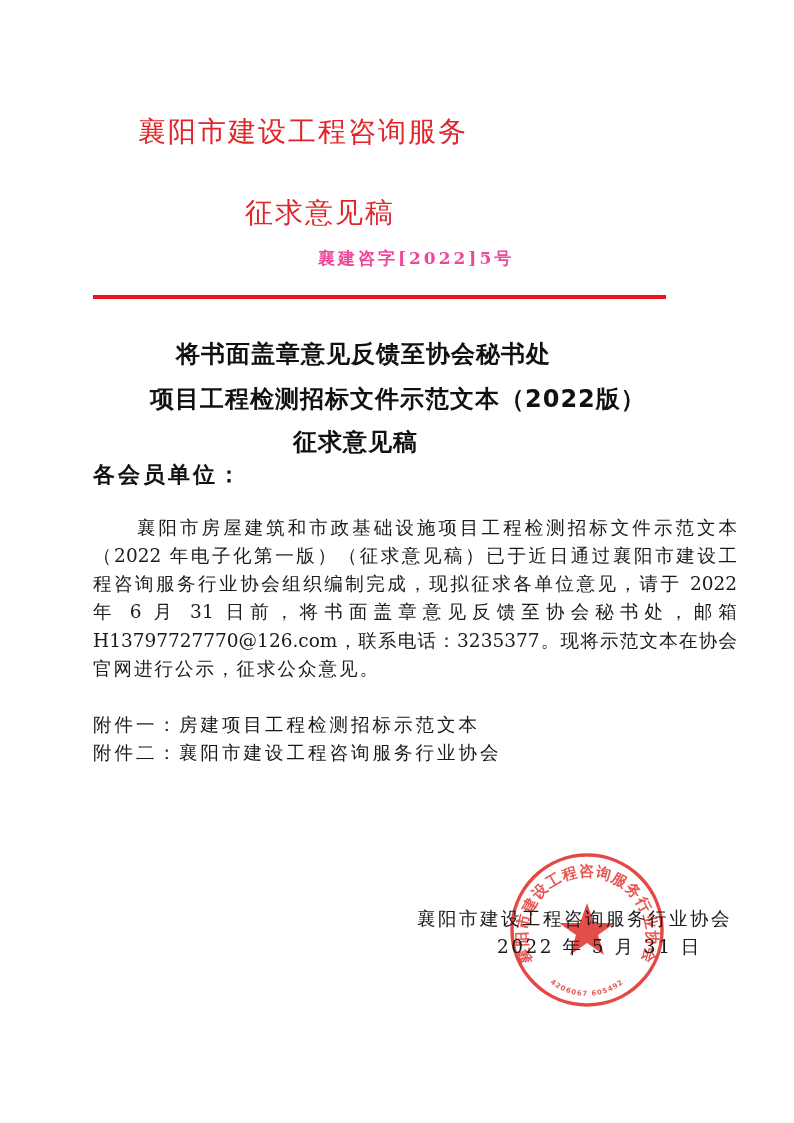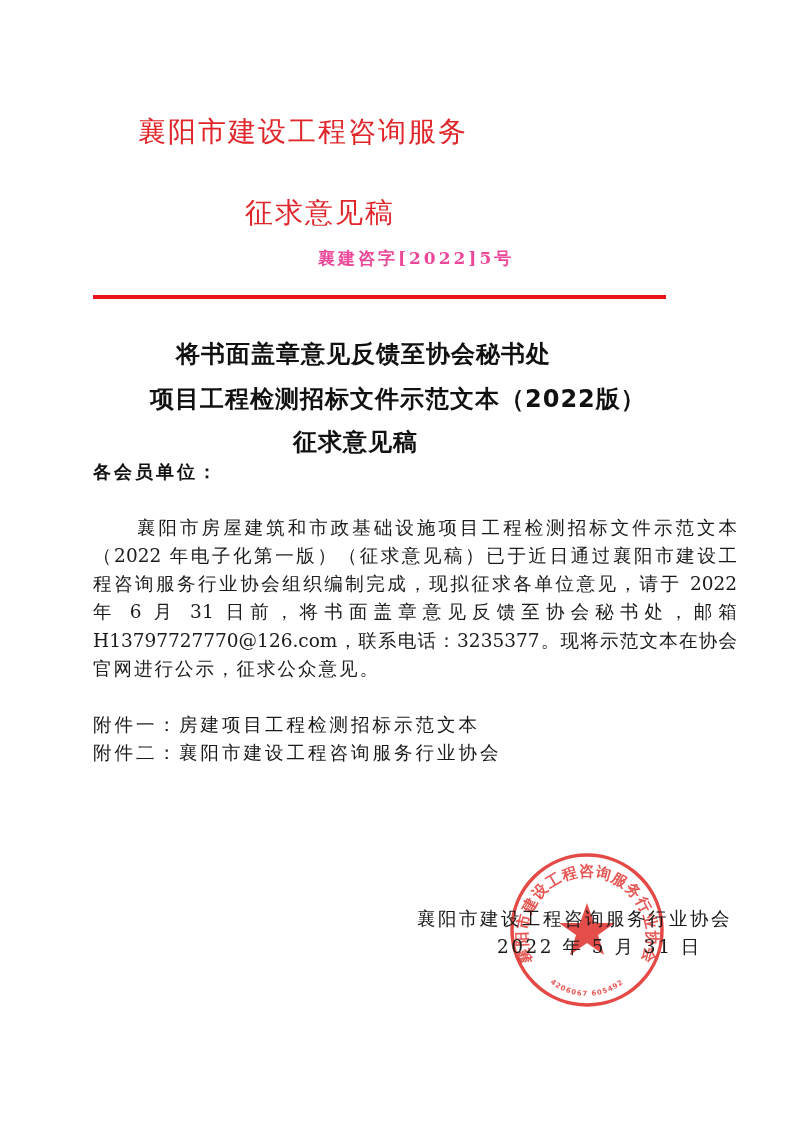--- a/index.html
+++ b/index.html
@@ -6,21 +6,21 @@
   body { width: 794px; height: 1123px; position: relative; overflow: hidden;
          font-family: "DejaVu Serif", "Liberation Serif", serif; color: #111; }
   .abs { position: absolute; white-space: nowrap; }
   .red-title { color: #e0262b; font-family: "DejaVu Sans", "Liberation Sans", sans-serif;
                font-size: 28px; line-height: 48px; letter-spacing: 2px; }
   .doc-no { font-size: 17px; letter-spacing: 3px; color: #ec4899; font-weight: bold; }
   .red-rule { position: absolute; left: 93px; top: 295px; width: 573px; height: 4px; background: #e8151b; }
   .heading { font-family: "DejaVu Sans", "Liberation Sans", sans-serif; font-weight: bold;
              font-size: 24px; line-height: 30px; color: #111; letter-spacing: 1px; }
   .salute { font-family: "DejaVu Sans", "Liberation Sans", sans-serif; font-weight: bold;
-            font-size: 18px; letter-spacing: 3px; }
+            font-size: 22px; letter-spacing: 3px; }
   .body-line { position: absolute; left: 93px; width: 644px; font-size: 18.5px; line-height: 28px;
                text-align: justify; text-align-last: justify; white-space: nowrap; color: #1a1a1a; }
   .body-line.first { left: 137px; width: 600px; }
   .body-line.last { text-align-last: left; letter-spacing: 2px; }
   .attach { font-size: 18.5px; letter-spacing: 3px; color: #1a1a1a; }
   .sign { font-size: 18.5px; letter-spacing: 2.5px; color: #1a1a1a; }
   .stamp { position: absolute; left: 508px; top: 851px; width: 158px; height: 158px; }
 </style>
 </head>
 <body>

